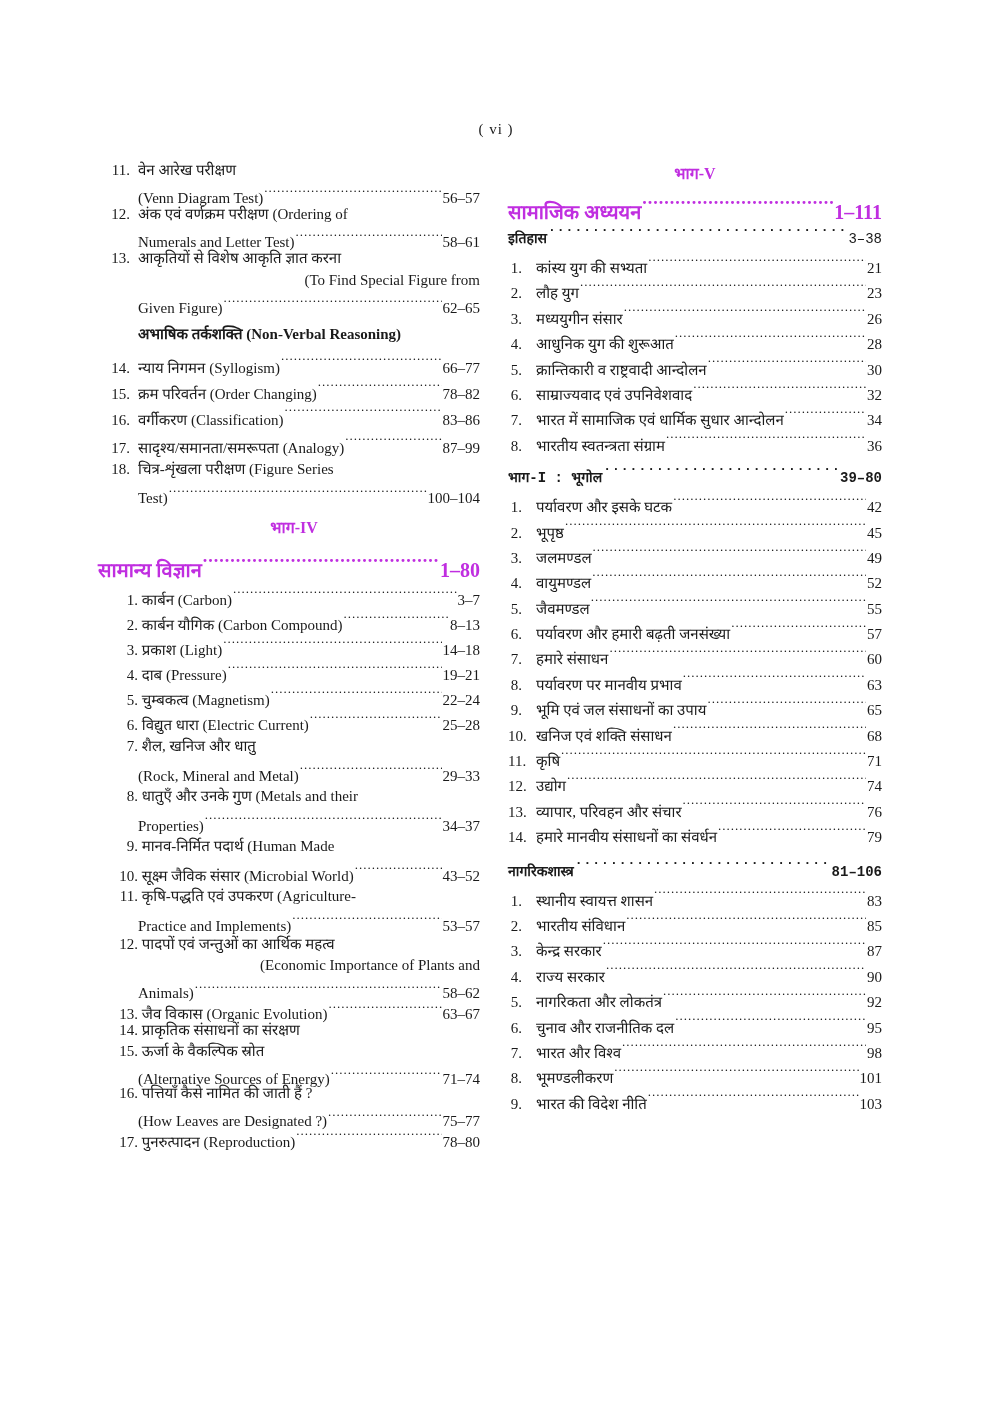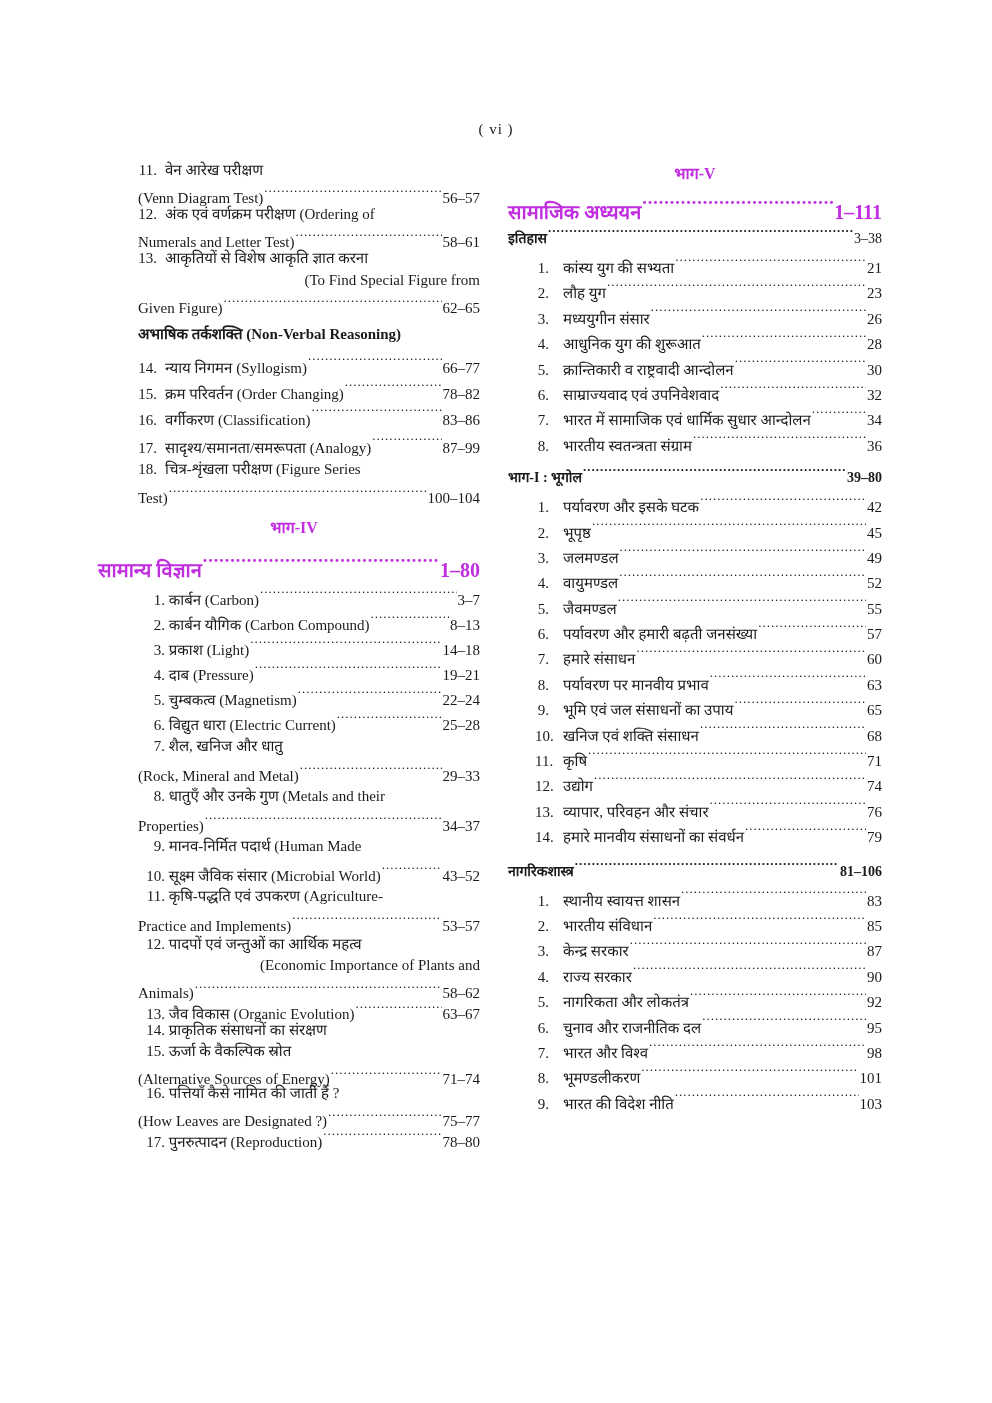--- a/index.html
+++ b/index.html
@@ -16,21 +16,21 @@
       text-align: center; font-size: 15px; letter-spacing: 1px;
     }
     .col { position: absolute; }
     .col-left { left: 108px; top: 159px; width: 372px; }
     .col-right { left: 508px; top: 159px; width: 374px; }
 
     .row {
       display: flex; align-items: baseline; line-height: 22px; height: 22px;
       white-space: nowrap;
     }
-    .num { width: 30px; flex: 0 0 30px; text-align: right; padding-right: 8px; margin-left: 27px; }
+    .num { width: 30px; flex: 0 0 30px; text-align: right; padding-right: 8px; }
     .text { flex: 0 0 auto; }
     .dots {
       flex: 1 1 auto; overflow: hidden; margin: 0 1px;
       position: relative; height: 22px;
     }
     .dots::after {
       content: "..................................................................................................................................................................................................";
       position: absolute; left: 0; bottom: 4px; white-space: nowrap;
       letter-spacing: 1px; font-size: 13px;
     }
@@ -47,21 +47,21 @@
       line-height: 30px;
     }
     .section-title {
       display: flex; align-items: baseline; color: #c02ee0; font-weight: bold;
       font-size: 20px; line-height: 30px; height: 30px; white-space: nowrap;
     }
     .section-title .dots::after { font-size: 18px; bottom: 6px; letter-spacing: 1px; font-weight: bold; }
     .section-title .dots { height: 30px; }
     .group-head {
       display: flex; align-items: baseline; font-weight: bold; font-size: 14px;
-      line-height: 22px; height: 22px; white-space: nowrap;
+      line-height: 22px; height: 22px; white-space: nowrap; font-family: Liberation Mono, monospace;
     }
     .group-head .pg-normal { font-weight: normal; }
 
     .col-right .row { height: 25.4px; line-height: 25.4px; }
     .col-right .num { width: 28px; flex-basis: 28px; padding-right: 14px; text-align: right; }
     .col-right .row .text { padding-left: 0; }
     .col-right .items { padding-left: 0; }
 
     .sci .row { height: 25.1px; line-height: 25.1px; }
     .sci .cont-only { height: 25.1px; line-height: 25.1px; }

